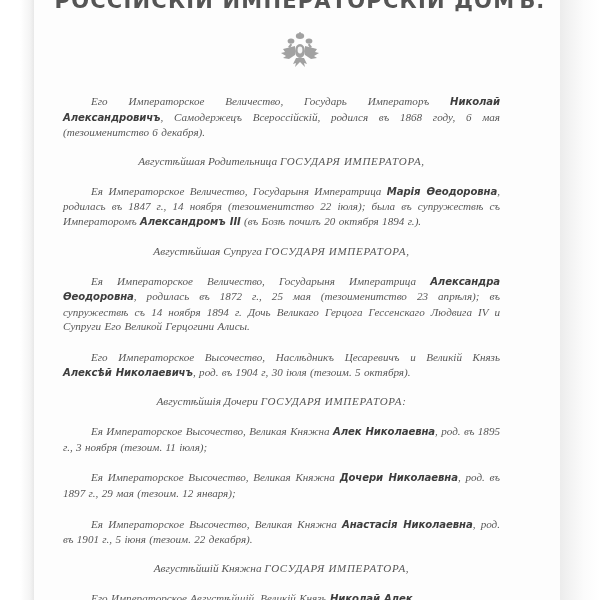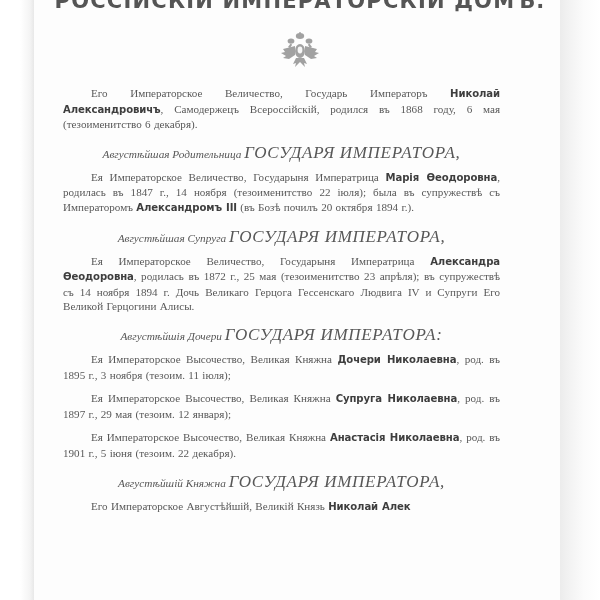--- a/index.html
+++ b/index.html
@@ -90,41 +90,42 @@
 
   
   .body-text {
     position: absolute;
     top: 78px;
     left: 63px;
     width: 437px;
   }
 
   p.para {
-    margin: 8px 0 9px 0;
+    margin: 16px 0 9px 0;
     font-size: 11.1px;
     line-height: 14.6px;
     text-align: justify;
     text-indent: 28px;
     color: #585858;
     word-spacing: 0.6px;
+    font-style: italic;
   }
 
   h2.section {
     margin: 14px 0 9px 0;
     font-size: 11.3px;
     line-height: 14px;
     font-weight: 400;
     font-style: italic;
     text-align: center;
     color: #575757;
   }
   h2.section .caps {
     font-style: italic;
-    font-size: 17px;
+    font-size: 11px;
     letter-spacing: 0.7px;
   }
 
   b.name {
     font-family: "DejaVu Sans", sans-serif;
     font-weight: 700;
     font-size: 10.1px;
     color: #3e3e3e;
     letter-spacing: -0.1px;
   }
@@ -169,26 +170,27 @@
       <p class="para"><span>Его Императорское Величество, Государь Императоръ </span><b class="name">Николай Александровичъ</b><span>, Самодержецъ Всероссійскій, родился въ 1868 году, 6 мая (тезоименитство 6 декабря).</span></p>
 
       <h2 class="section"><span>Августѣйшая Родительница </span><span class="caps">ГОСУДАРЯ ИМПЕРАТОРА,</span></h2>
 
       <p class="para"><span>Ея Императорское Величество, Государыня Императрица </span><b class="name">Марія Ѳеодоровна</b><span>, родилась въ 1847 г., 14 ноября (тезоименитство 22 іюля); была въ супружествѣ съ Императоромъ </span><b class="name">Александромъ III</b><span> (въ Бозѣ почилъ 20 октября 1894 г.).</span></p>
 
       <h2 class="section"><span>Августѣйшая Супруга </span><span class="caps">ГОСУДАРЯ ИМПЕРАТОРА,</span></h2>
 
       <p class="para tight"><span>Ея Императорское Величество, Государыня Императрица </span><b class="name">Александра Ѳеодоровна</b><span>, родилась въ 1872 г., 25 мая (тезоименитство 23 апрѣля); въ супружествѣ съ 14 ноября 1894 г. Дочь Великаго Герцога Гессенскаго Людвига IV и Супруги Его Великой Герцогини Алисы.</span></p>
 
+      <p class="para"><span>Его Императорское Высочество, Наслѣдникъ Цесаревичъ и Великій Князь </span><b class="name">Алексѣй Николаевичъ</b><span>, род. въ 1904 г, 30 іюля (тезоим. 5 октября).</span></p>
 
       <h2 class="section"><span>Августѣйшія Дочери </span><span class="caps">ГОСУДАРЯ ИМПЕРАТОРА:</span></h2>
 
-      <p class="para"><span>Ея Императорское Высочество, Великая Княжна </span><b class="name">Дочери Николаевна</b><span>, род. въ 1895 г., 3 ноября (тезоим. 11 іюля);</span></p>
+      <p class="para"><span>Ея Императорское Высочество, Великая Княжна </span><b class="name">Алек Николаевна</b><span>, род. въ 1895 г., 3 ноября (тезоим. 11 іюля);</span></p>
 
-      <p class="para"><span>Ея Императорское Высочество, Великая Княжна </span><b class="name">Супруга Николаевна</b><span>, род. въ 1897 г., 29 мая (тезоим. 12 января);</span></p>
+      <p class="para"><span>Ея Императорское Высочество, Великая Княжна </span><b class="name">Дочери Николаевна</b><span>, род. въ 1897 г., 29 мая (тезоим. 12 января);</span></p>
 
 
       <p class="para"><span>Ея Императорское Высочество, Великая Княжна </span><b class="name">Анастасія Николаевна</b><span>, род. въ 1901 г., 5 іюня (тезоим. 22 декабря).</span></p>
 
       <h2 class="section"><span>Августѣйшій Княжна </span><span class="caps">ГОСУДАРЯ ИМПЕРАТОРА,</span></h2>
 
       <p class="para"><span>Его Императорское Августѣйшій, Великій Князь </span><b class="name">Николай Алек</b></p>
 
     </div>
   </div>

